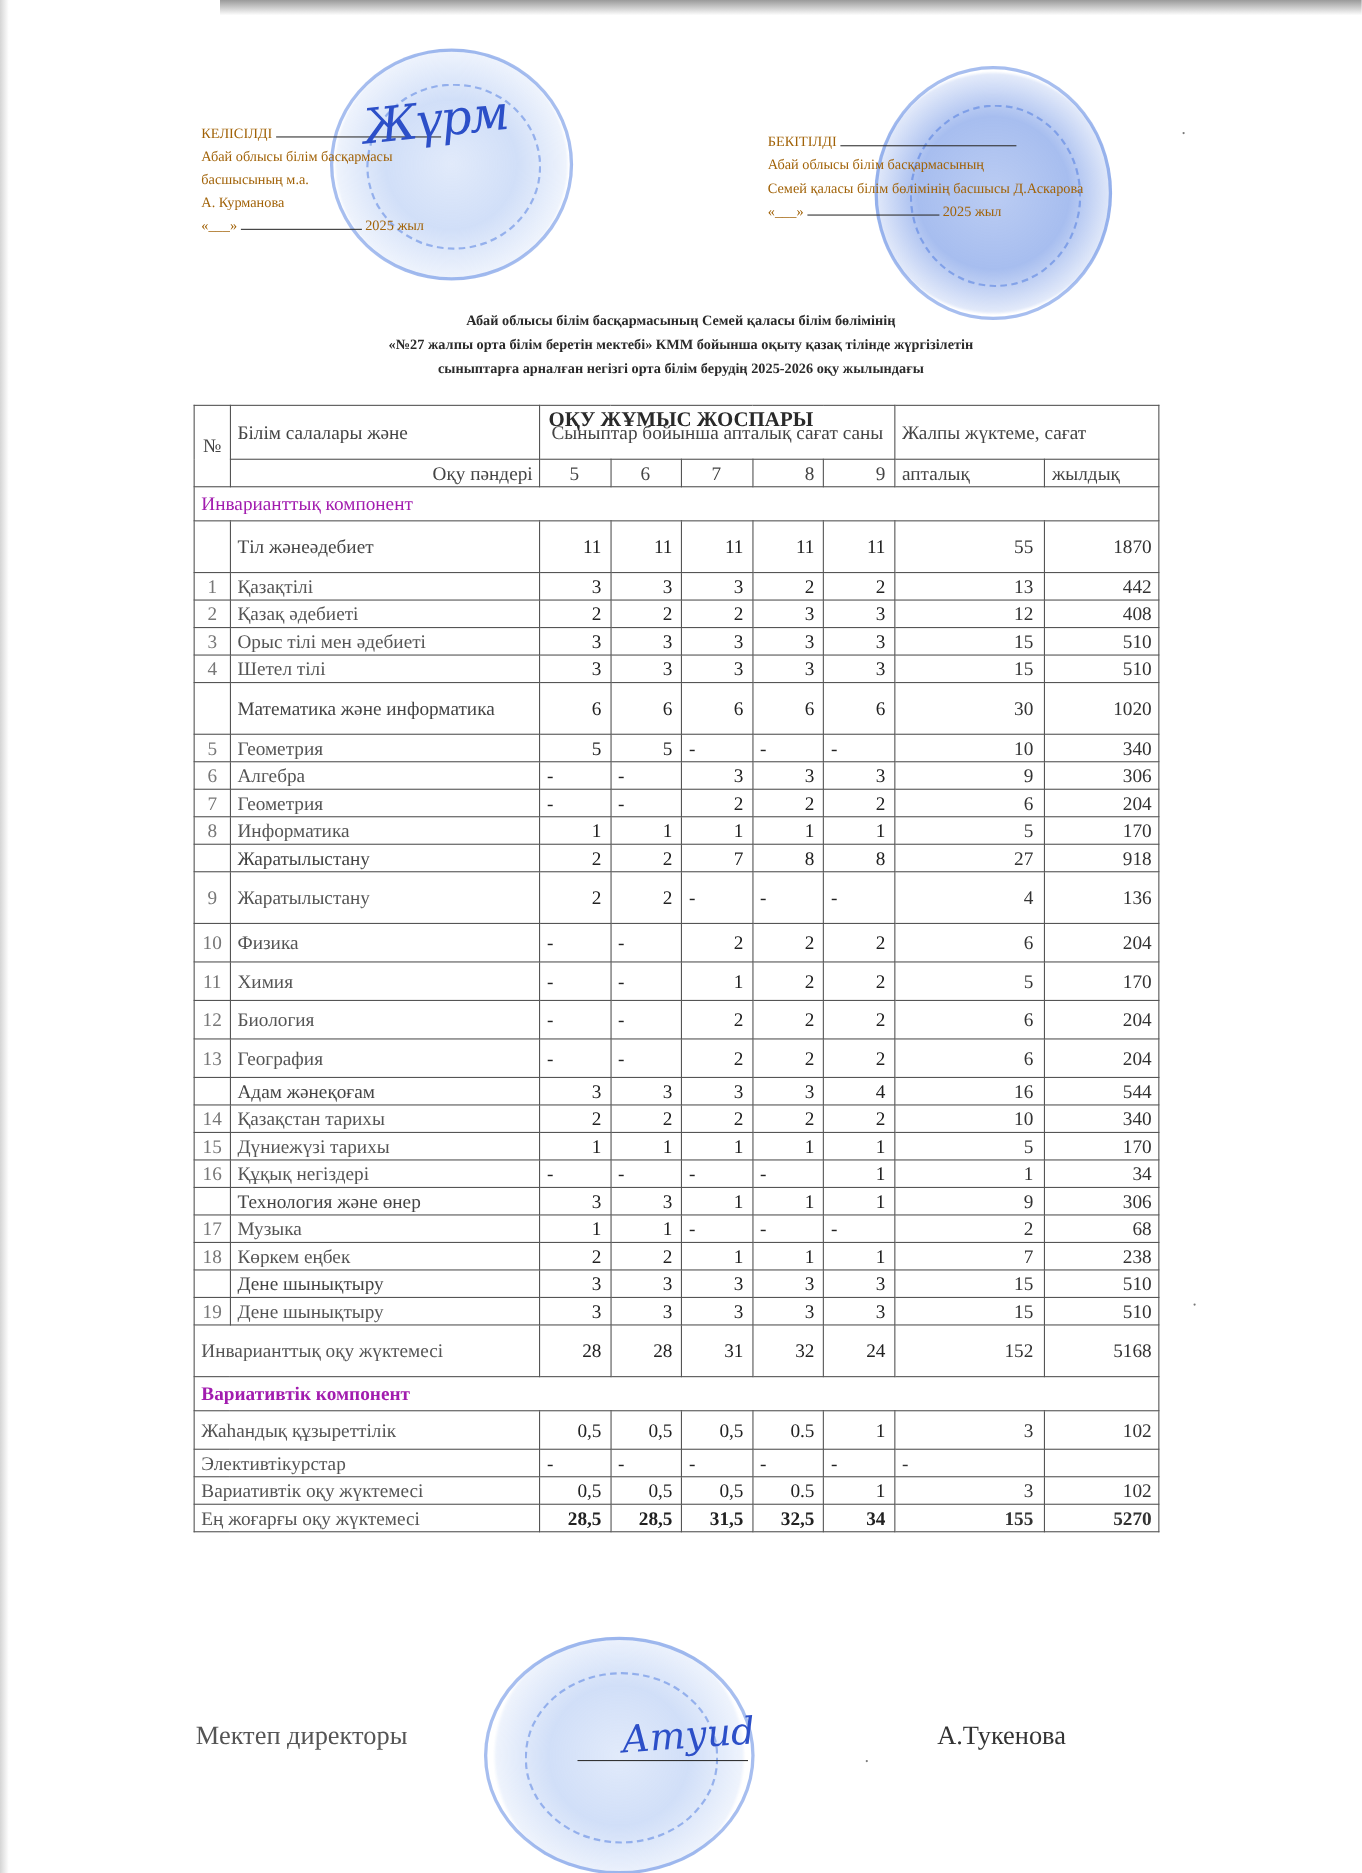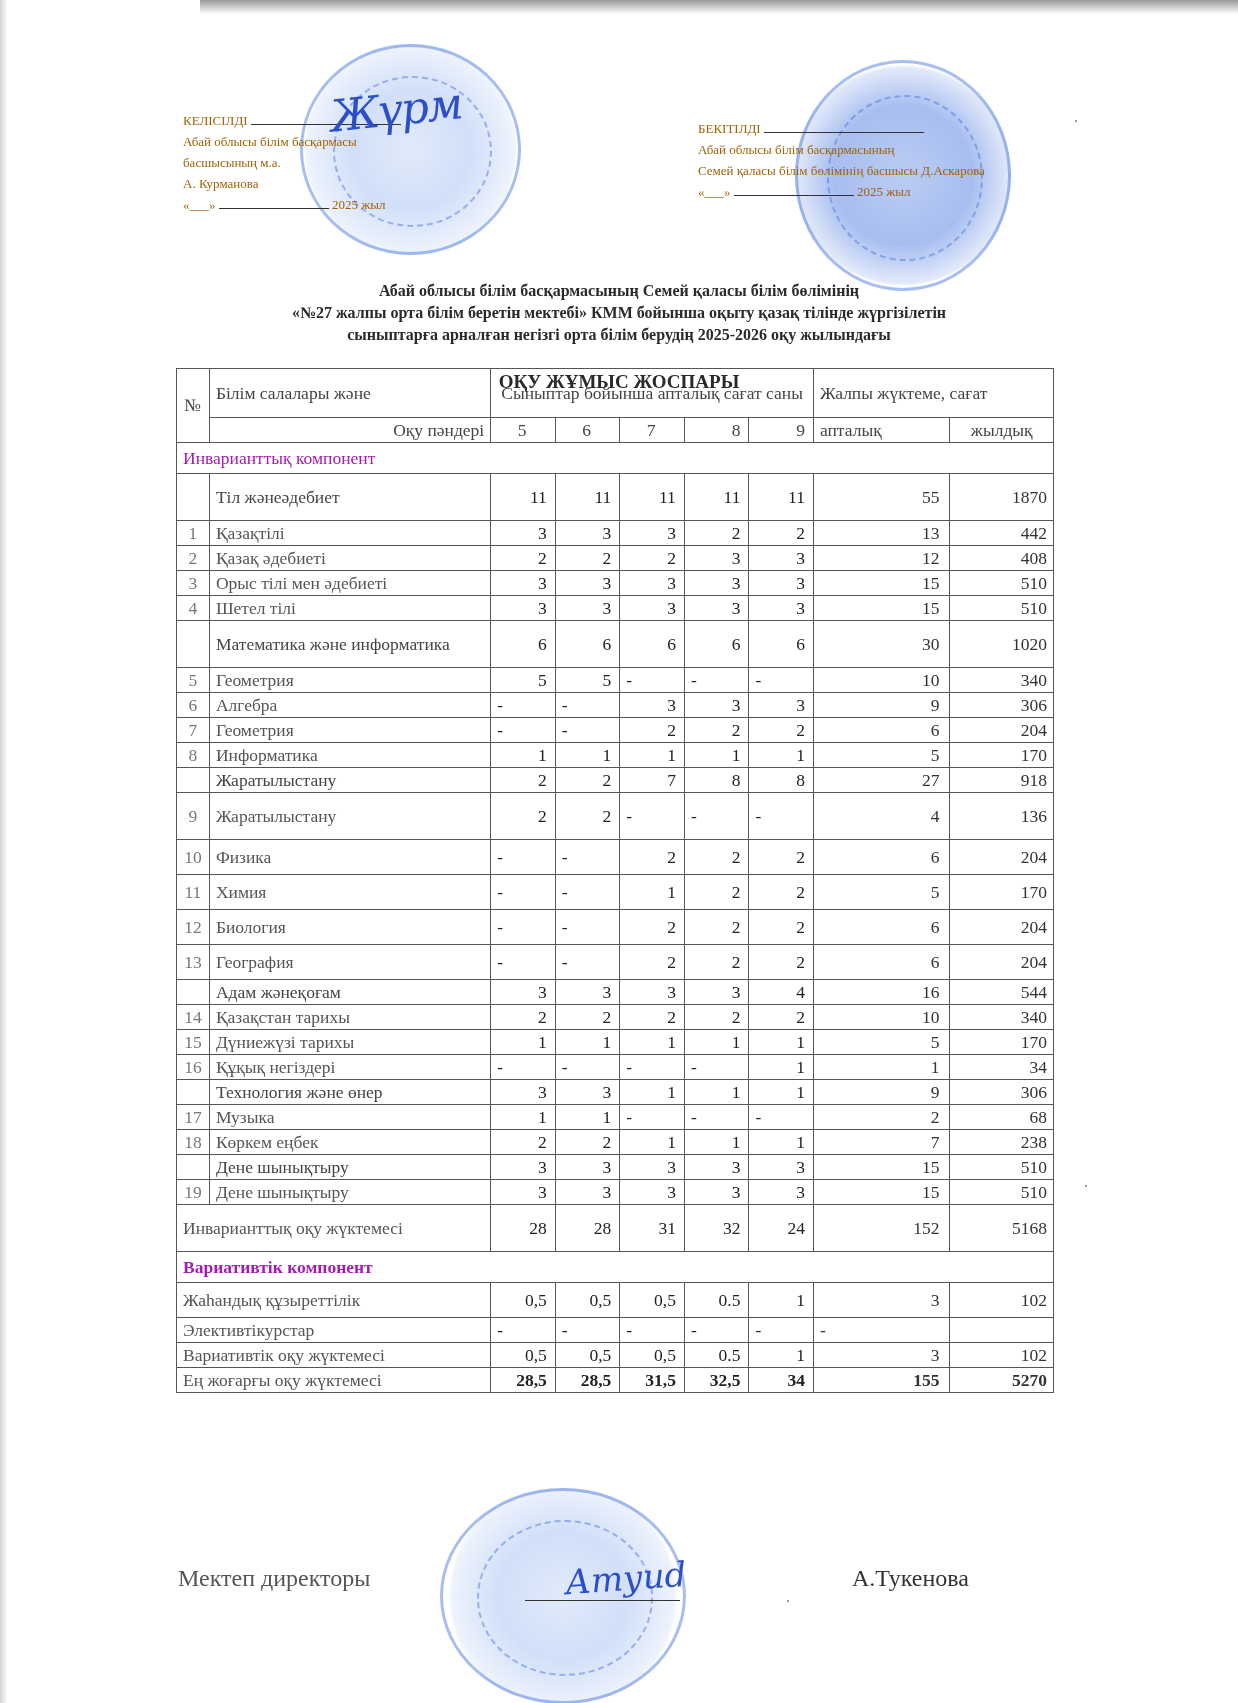--- a/index.html
+++ b/index.html
@@ -22,21 +22,21 @@
   .sig-1 { left: 330px; top: 84px; font-size: 44px; transform: rotate(-6deg); letter-spacing: -2px; }
   .sig-2 { left: 565px; top: 1558px; font-size: 34px; transform: rotate(-4deg); }
 
   .approve-block { position: absolute; font-size: 13px; line-height: 21px; color: #a16207; }
   .agreed { left: 183px; top: 110px; }
   .approved { left: 698px; top: 118px; }
   .approve-block .line { white-space: nowrap; }
   .underline { display: inline-block; border-bottom: 1px solid #333; vertical-align: baseline; height: 14px; }
 
   .title { position: absolute; left: 0; width: 1238px; text-align: center; font-weight: bold;
-           font-size: 16px; line-height: 22px; color: #2a2a2a; }
+           font-size: 13px; line-height: 22px; color: #2a2a2a; }
   .title-1 { top: 280px; }
   .title-2 { top: 302px; }
   .title-3 { top: 324px; }
   .title-4 { top: 346px; font-size: 19px; margin-top: 25px; }
 
   table.plan { position: absolute; left: 176px; top: 368px; width: 878px; border-collapse: collapse;
                font-size: 17.5px; color: #333; }
   table.plan td { border: 1px solid #555; padding: 0 6px; height: 24px; }
   table.plan td.num { text-align: center; color: #777; width: 22px; padding: 0 2px; }
   table.plan td.name { color: #555; width: 218px; }
@@ -96,21 +96,21 @@
       <td colspan="2" style="text-align:left">Жалпы жүктеме, сағат</td>
     </tr>
     <tr class="head">
       <td class="name" style="text-align:right">Оқу пәндері</td>
       <td class="val" style="text-align:center">5</td>
       <td class="val" style="text-align:center">6</td>
       <td class="val" style="text-align:center">7</td>
       <td class="val" style="text-align:right">8</td>
       <td class="val" style="text-align:right">9</td>
       <td class="wk" style="text-align:left">апталық</td>
-      <td class="yr" style="text-align:center">жылдық</td>
+      <td class="yr" style="text-align:left">жылдық</td>
     </tr>
     <tr class="section" id="invariant-row">
       <td colspan="9" style="height:30px">Инварианттық компонент</td>
     </tr>
   <tr class="tall group">
         <td class="num"></td>
         <td class="name">Тіл жәнеәдебиет</td>
         <td class="val">11</td>
         <td class="val">11</td>
         <td class="val">11</td>

